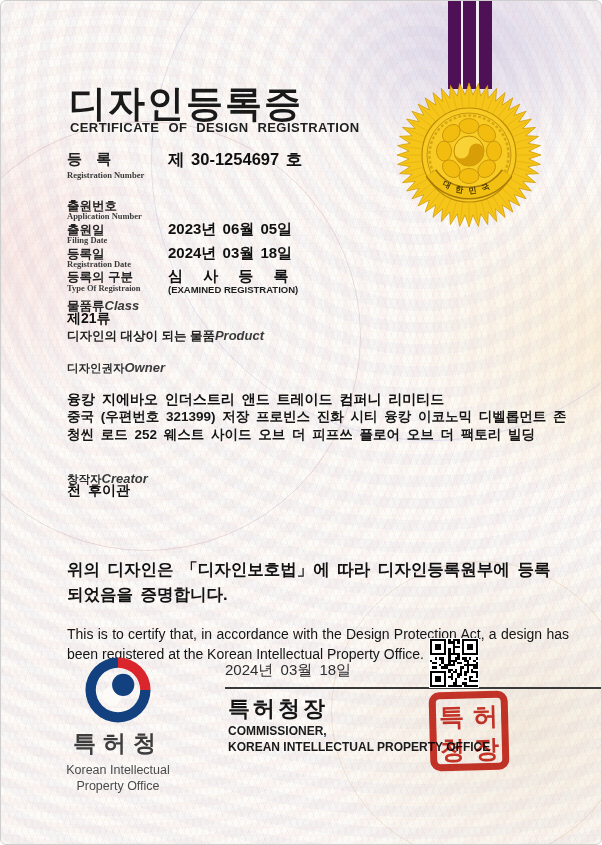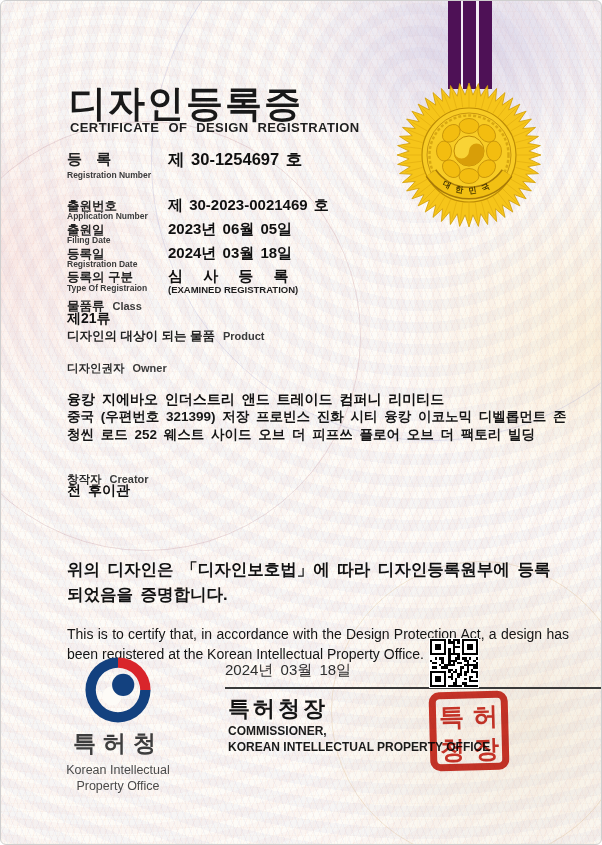--- a/index.html
+++ b/index.html
@@ -27,37 +27,37 @@
   .ring3{width:300px;height:300px;left:330px;top:560px;border:1px solid rgba(215,180,130,.30);}
 
   .ribbon{left:447px;top:0;width:44px;height:88px;
     background:linear-gradient(90deg,#4e1156 0 13px,#f3edf5 13px 15.5px,#4e1156 15.5px 28.5px,#f3edf5 28.5px 31px,#4e1156 31px 44px);}
   .medal{left:390px;top:82px;}
 
   .title-ko{left:68px;top:78px;font-size:37px;font-weight:800;letter-spacing:2px;color:#191919;}
   .title-en{left:69px;top:119px;font-size:13px;font-weight:700;letter-spacing:.4px;word-spacing:5px;color:#1f1f1f;}
 
   .lbl-ko{font-size:12.5px;font-weight:700;color:#222;}
-  .lbl-en{font-size:8.5px;font-weight:600;color:#3a3a3a;}
+  .lbl-en{font-size:8.5px;font-weight:600;color:#3a3a3a;font-family:Liberation Serif, serif;}
   .val{font-size:15px;font-weight:700;color:#101010;word-spacing:2px;}
   .val-big{font-size:16.5px;}
   .field-label{left:66px;width:150px;}
   .field-value{left:167px;width:300px;}
 
   .reg-lbl{top:149px;font-size:15px;letter-spacing:5px;}
   .reg-sub{top:169px;}
   .reg-val{top:148px;}
   .app-lbl{top:197px;} .app-sub{top:210px;} .app-val{top:195px;}
   .fil-lbl{top:221px;} .fil-sub{top:234px;} .fil-val{top:219px;}
   .rgd-lbl{top:245px;} .rgd-sub{top:258px;} .rgd-val{top:243px;}
   .typ-lbl{top:268px;} .typ-sub{top:282px;} .typ-val{top:266px;letter-spacing:7px;} .typ-val-en{top:283px;font-size:9.5px;font-weight:700;color:#1d1d1d;}
 
   .cls-line{left:66px;top:295px;} .cls-val{left:66px;top:309px;font-size:14px;}
   .prd-line{left:66px;top:325px;} .prd-val{left:66px;top:339px;font-size:14.5px;}
-  .inline-en{font-size:11px;font-weight:600;color:#3a3a3a;margin-left:8px;}
+  .inline-en{font-size:13px;font-weight:600;color:#3a3a3a;margin-left:0;font-style:italic;}
 
   .party-lbl{font-size:11.5px;font-weight:700;color:#2a2a2a;}
   .party-name{font-size:14px;font-weight:700;color:#101010;word-spacing:3px;}
   .party-addr{font-size:13.5px;font-weight:700;color:#161616;line-height:17.5px;word-spacing:3px;width:506px;}
   .owner-lbl{left:66px;top:357px;} .owner-name{left:66px;top:390px;} .owner-addr{left:66px;top:407px;}
   .creator-lbl{left:66px;top:468px;} .creator-name{left:66px;top:481px;} .creator-addr{left:66px;top:498px;}
 
   .stmt-ko{left:66px;top:556px;width:492px;font-size:16.5px;font-weight:700;color:#111;line-height:25px;word-spacing:3px;}
   .stmt-en{left:66px;top:606px;width:502px;font-size:14px;font-weight:400;color:#141414;line-height:20px;text-align:justify;margin-top:17px;}
 
@@ -162,21 +162,20 @@
 
   <div class="abs title-ko">디자인등록증</div>
   <div class="abs title-en">CERTIFICATE  OF  DESIGN  REGISTRATION</div>
 
   <div class="abs field-label lbl-ko reg-lbl">등 록</div>
   <div class="abs field-label lbl-en reg-sub">Registration  Number</div>
   <div class="abs field-value val val-big reg-val">제 30-1254697 호</div>
 
   <div class="abs field-label lbl-ko app-lbl">출원번호</div>
   <div class="abs field-label lbl-en app-sub">Application  Number</div>
-  <div class="abs field-value val app-val">제 30-2023-0021469 호</div>
 
   <div class="abs field-label lbl-ko fil-lbl">출원일</div>
   <div class="abs field-label lbl-en fil-sub">Filing  Date</div>
   <div class="abs field-value val fil-val">2023년 06월 05일</div>
 
   <div class="abs field-label lbl-ko rgd-lbl">등록일</div>
   <div class="abs field-label lbl-en rgd-sub">Registration  Date</div>
   <div class="abs field-value val rgd-val">2024년 03월 18일</div>
 
   <div class="abs field-label lbl-ko typ-lbl">등록의 구분</div>

